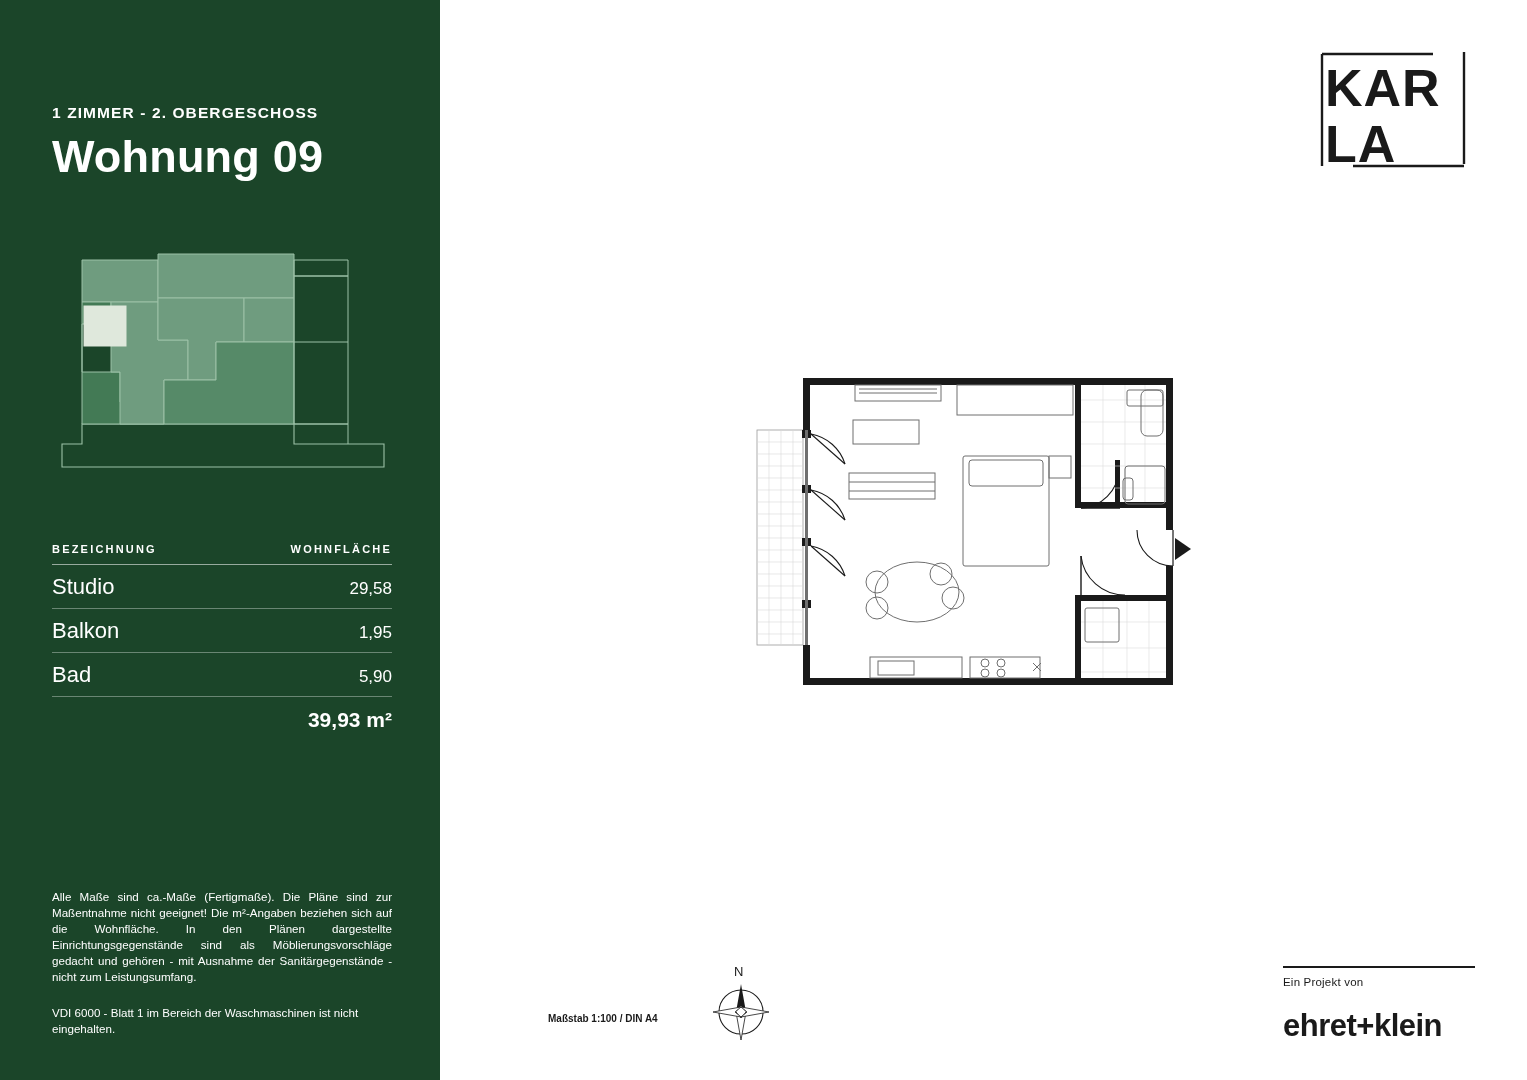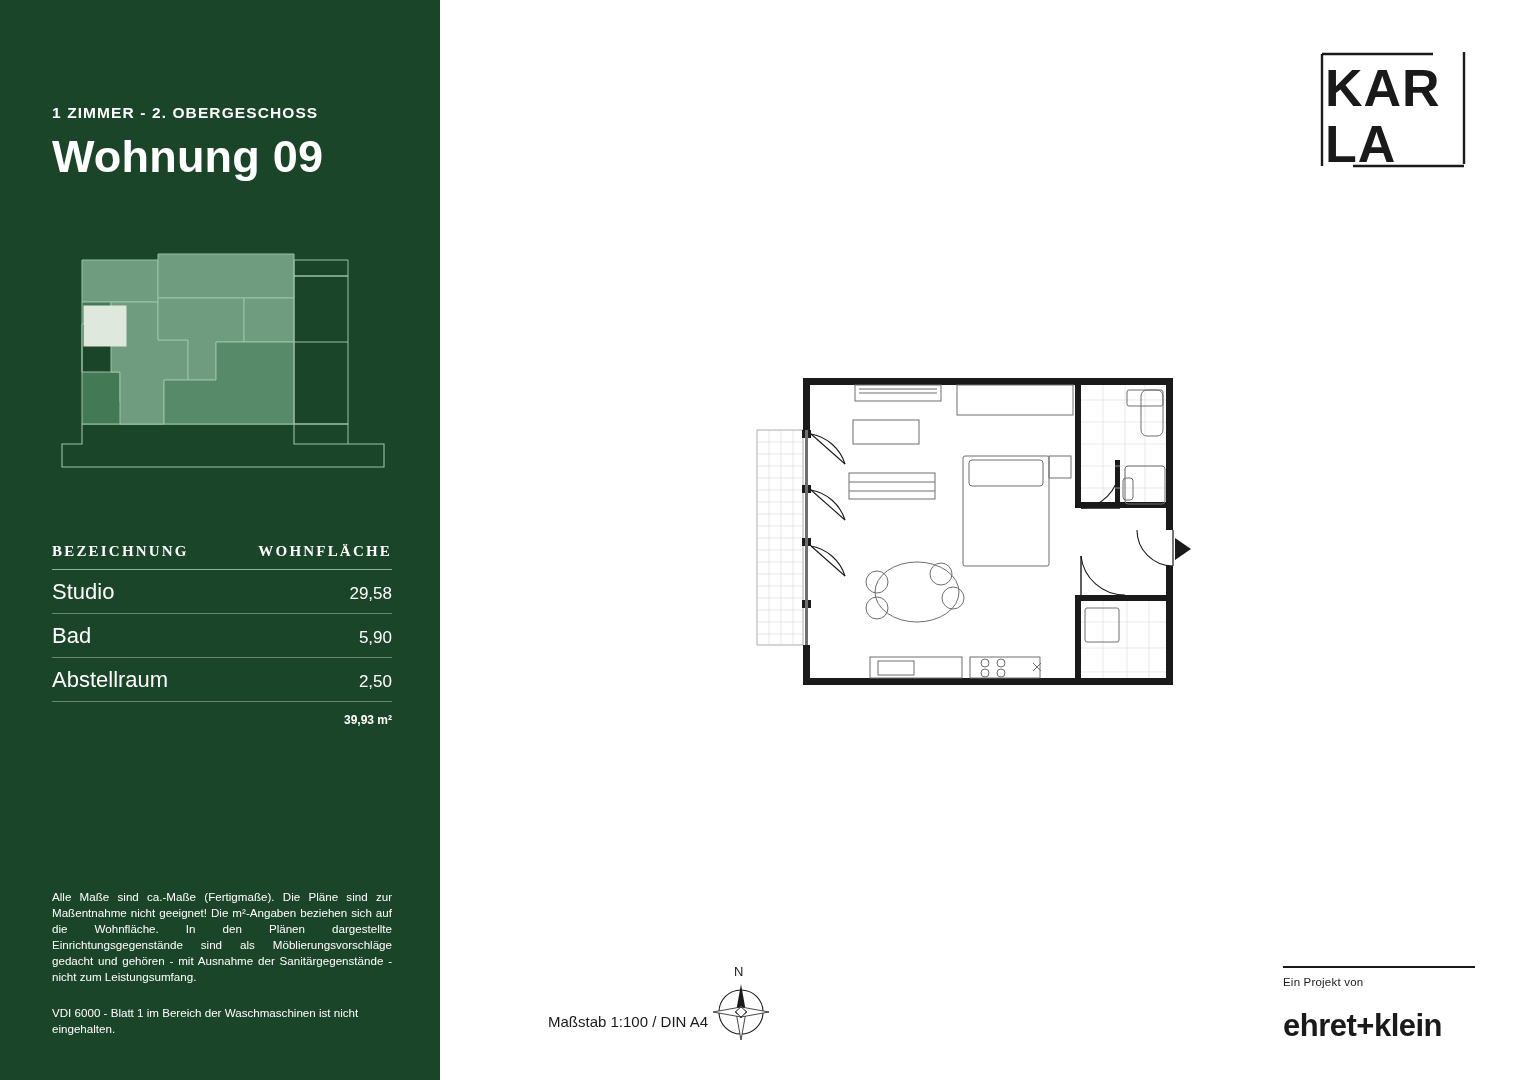--- a/index.html
+++ b/index.html
@@ -73,25 +73,24 @@
     right: 0;
   }
   .table-head {
     display: flex;
     justify-content: space-between;
     align-items: flex-end;
     padding-bottom: 9px;
     border-bottom: 1px solid rgba(255,255,255,0.55);
   }
   .table-head span {
-    font-size: 15px;
+    font-size: 11px;
     font-weight: bold;
     letter-spacing: 2.2px;
     color: #ffffff;
-    font-family: Liberation Serif, serif;
   }
   .row {
     display: flex;
     justify-content: space-between;
     align-items: baseline;
     padding: 9px 0 8px 0;
     border-bottom: 1px solid rgba(255,255,255,0.35);
   }
   .row .label {
     font-size: 22px;
@@ -100,21 +99,21 @@
   .row .value {
     font-size: 17px;
     color: #ffffff;
   }
   .total {
     display: flex;
     justify-content: flex-end;
     padding-top: 11px;
   }
   .total span {
-    font-size: 12px;
+    font-size: 21px;
     font-weight: bold;
     color: #ffffff;
   }
 
   
   .disclaimer {
     position: absolute;
     left: 52px;
     width: 340px;
     top: 889px;
@@ -142,22 +141,23 @@
     top: 360px;
     width: 480px;
     height: 350px;
   }
 
   
   .scale-text {
     position: absolute;
     left: 548px;
     top: 1013px;
-    font-size: 15px;
+    font-size: 10px;
     color: #1a1a1a;
+    font-weight: bold;
   }
   .compass {
     position: absolute;
     left: 706px;
     top: 962px;
     width: 70px;
     height: 80px;
   }
 
   
@@ -228,26 +228,26 @@
         <div class="table-head">
           <span>BEZEICHNUNG</span>
           <span>WOHNFLÄCHE</span>
         </div>
 
         <div class="row">
           <span class="label">Studio</span>
           <span class="value">29,58</span>
         </div>
         <div class="row">
+          <span class="label">Balkon</span>
+          <span class="value">1,95</span>
+        </div>
+        <div class="row">
           <span class="label">Bad</span>
           <span class="value">5,90</span>
-        </div>
-        <div class="row">
-          <span class="label">Abstellraum</span>
-          <span class="value">2,50</span>
         </div>
 
         <div class="total">
           <span>39,93 m²</span>
         </div>
       </div>
 
     </div>
 
     <div class="disclaimer">

